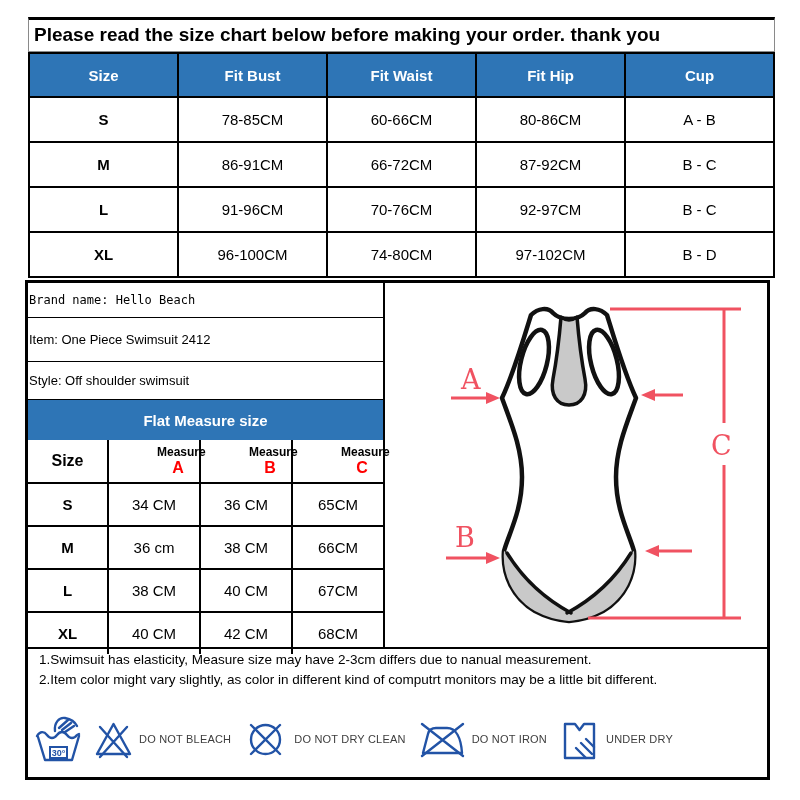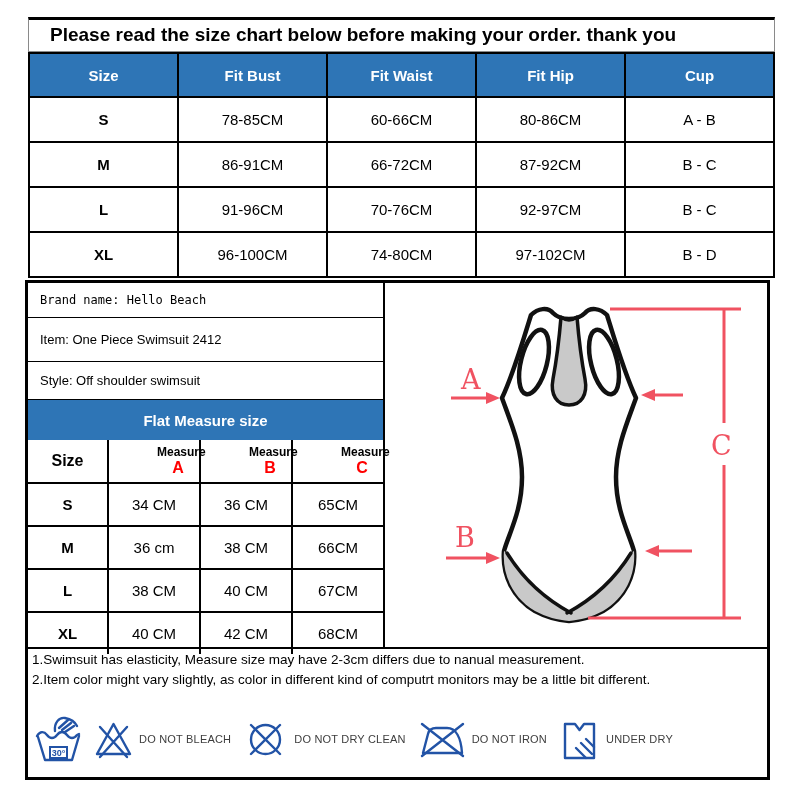--- a/index.html
+++ b/index.html
@@ -2,37 +2,37 @@
 <html><head>
 <meta charset="utf-8">
 <style>
   html,body{margin:0;padding:0;background:#fff;}
   .screen{position:relative;width:800px;height:800px;background:#fff;
           font-family:"Liberation Sans",sans-serif;color:#000;overflow:hidden;}
 
   
   .banner{position:absolute;left:28px;top:17px;width:747px;height:35px;
           box-sizing:border-box;border:1px solid #8a8a8a;border-top:3px solid #000;
-          font-weight:bold;font-size:19px;line-height:30px;padding-left:21px;
+          font-weight:bold;font-size:19px;line-height:30px;padding-left:5px;
           white-space:nowrap;overflow:hidden;}
 
   
   table.t1{position:absolute;left:28px;top:52px;width:747px;border-collapse:collapse;
            table-layout:fixed;text-align:center;font-size:15px;}
   .t1 th,.t1 td{border:2px solid #000;padding:0;}
   .t1 thead th{background:#2e75b6;color:#fff;height:42px;font-size:15px;font-weight:bold;}
   .t1 td{height:43px;background:#fff;}
   .t1 td.sz{font-weight:bold;}
 
   
   .box2{position:absolute;left:25px;top:280px;width:745px;height:500px;
         box-sizing:border-box;border:3px solid #000;}
   .leftcol{position:absolute;left:0;top:0;width:357px;height:364px;
            box-sizing:border-box;border-right:2px solid #000;}
-  .info-row{box-sizing:border-box;border-bottom:1px solid #000;padding-left:12px;
+  .info-row{box-sizing:border-box;border-bottom:1px solid #000;padding-left:1px;
             display:flex;align-items:center;font-size:13px;background:#fff;}
   .info-row.brand{height:35px;font-family:"DejaVu Sans Mono",monospace;font-size:12px;}
   .info-row.item{height:44px;}
   .info-row.style{height:38px;}
   .bluebar{height:40px;background:#2e75b6;color:#ffffff;font-weight:bold;font-size:15px;
            display:flex;align-items:center;justify-content:center;}
   table.t2{width:355px;border-collapse:collapse;table-layout:fixed;text-align:center;
            font-size:15px;}
   .t2 th,.t2 td{border:2px solid #000;padding:0;background:#fff;}
   .t2 tr > *:first-child{border-left:none;}
@@ -40,21 +40,21 @@
   .t2 thead th{border-top:none;height:42px;}
   .t2 tbody td{height:41px;}
   .t2 tbody tr:last-child td{border-bottom:none;}
   .t2 td.sz{font-weight:bold;}
   .t2 .mh{font-weight:bold;font-size:12px;padding-left:48px;}
   .t2 .mh .letter{color:#ff0000;font-size:16px;font-weight:bold;}
   .t2 th.size-h{font-size:16px;font-weight:bold;}
 
   .diagram{position:absolute;left:357px;top:0;width:382px;height:364px;}
   .splitline{position:absolute;left:0;top:364px;width:739px;height:2px;background:#000;}
-  .notes{position:absolute;left:0;top:367px;width:735px;padding-left:4px;
+  .notes{position:absolute;left:7px;top:367px;width:735px;padding-left:4px;
          font-size:13.5px;line-height:20px;}
   .care{position:absolute;left:0;top:418px;width:739px;height:76px;display:flex;
         align-items:center;padding-left:7px;box-sizing:border-box;gap:13px;}
   .care-item{display:flex;align-items:center;gap:7px;}
   .care-label{display:flex;flex-direction:column;font-size:11px;line-height:14px;
               color:#3d3d3d;letter-spacing:.2px;white-space:nowrap;}
   .care svg{display:block;}
 </style>
 </head>
 <body>

